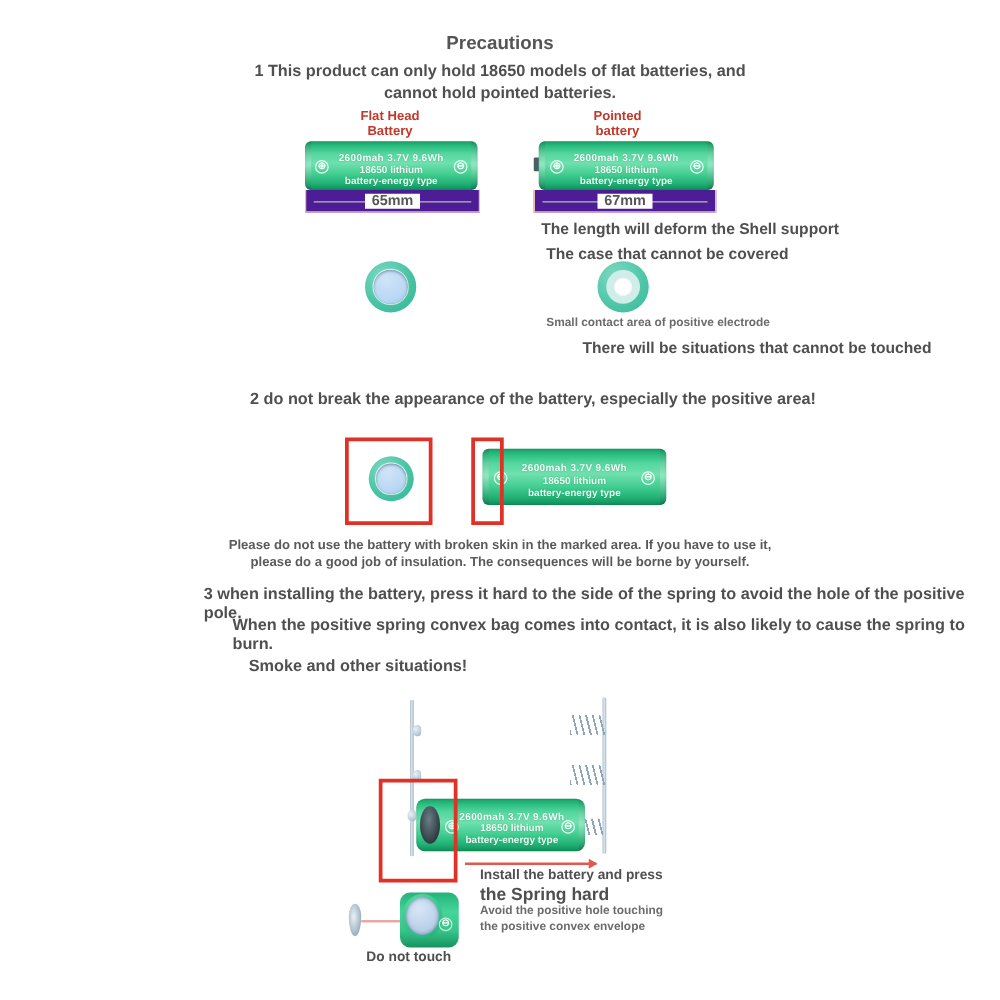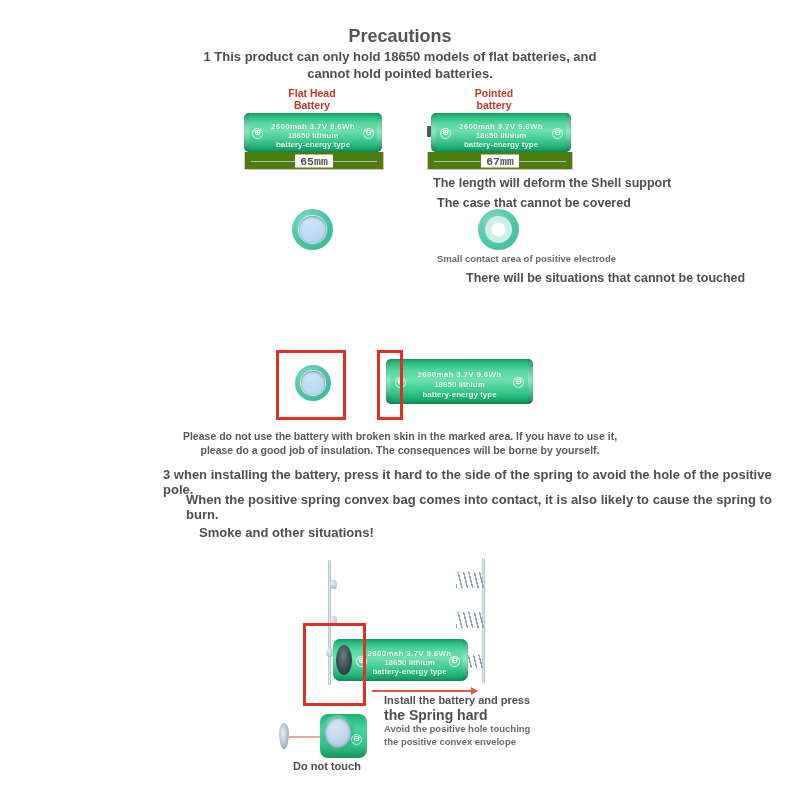--- a/index.html
+++ b/index.html
@@ -12,21 +12,21 @@
     font-family: "Liberation Sans", sans-serif;
     color: #4a4a4a;
     overflow: hidden;
   }
   .page { position: relative; width: 800px; height: 800px; }
 
   
   .txt { position: absolute; color: #5a5a5a; }
   .title {
     width: 800px; text-align: center;
-    font-size: 18px; font-weight: 700; color: #555;
+    font-size: 15px; font-weight: 700; color: #555;
   }
   .lead {
     width: 800px; text-align: center;
     font-size: 13px; font-weight: 700; color: #4f4f4f;
     line-height: 17px;
   }
   .step { font-size: 13px; font-weight: 700; color: #4f4f4f; }
   .note { font-size: 12.5px; font-weight: 700; color: #4f4f4f; }
   .small-note { font-size: 9.5px; font-weight: 700; color: #6b6b6b; }
   .caption-center {
@@ -75,22 +75,21 @@
     position: absolute;
     background: #4a5d63;
     border-radius: 1px;
   }
 
   
   .dim {
     position: absolute;
     border: 1px solid #f0b8b4;
     border-top: none;
-    background: #4d7c0f;
-    font-family: Liberation Mono, monospace;
+    background: #4c1d95;
   }
   .dim .dimline {
     position: absolute; top: 50%; height: 1px; background: #b9b9b9;
   }
   .dim .dimtxt {
     position: absolute; left: 0; right: 0; top: 50%;
     transform: translateY(-50%);
     text-align: center; font-size: 11.5px; font-weight: 700; color: #555;
   }
   .dim .dimtxt span { background: #fff; padding: 0 5px; }
@@ -242,20 +241,21 @@
   </div>
 
   <div class="electrode el-point" style="left:478px;top:209px;width:41px;height:41px;">
     <div class="ring2"></div>
     <div class="hole"></div>
   </div>
 
   <div class="txt small-note" style="top:253px;left:437px;">Small contact area of positive electrode</div>
   <div class="txt note" style="top:271px;left:437px;margin-left:29px;">There will be situations that cannot be touched</div>
 
+  <div class="txt step" style="top:311px;left:200px;">2 do not break the appearance of the battery, especially the positive area!</div>
 
   <div class="electrode el-flat" style="left:295px;top:365px;width:36px;height:36px;">
     <div class="inner"></div>
   </div>
   <div class="redbox" style="left:276px;top:350px;width:64px;height:64px;"></div>
 
   <div class="batt" style="left:386px;top:359px;width:147px;height:45px;">
     <div class="cap-left" style="left:0;"></div>
     <div class="cap-right" style="right:0;"></div>
     <div class="btext l1" style="top:11px;">2600mah   3.7V    9.6Wh</div>

